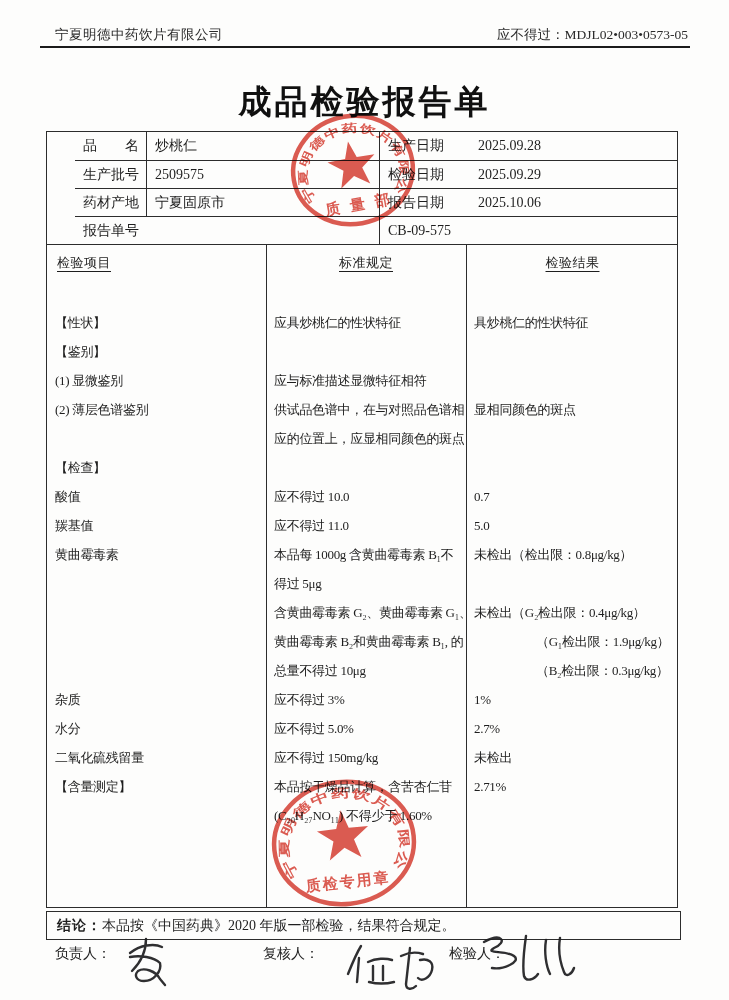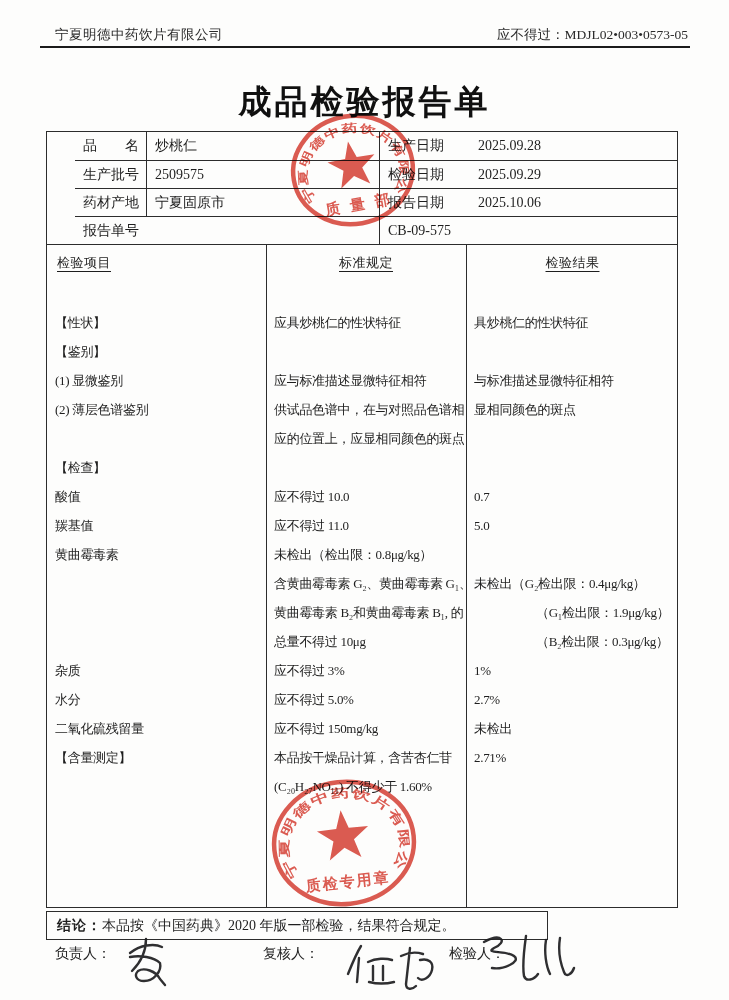--- a/index.html
+++ b/index.html
@@ -37,21 +37,21 @@
   .v1 { left:219px; } .v2 { left:419px; }
   .mhead { display:grid; grid-template-columns:219px 200px 213px; height:64px; padding-top:10px; }
   .mhead span { text-decoration:underline; text-underline-offset:4px; letter-spacing:.5px; }
   .mh1 { padding-left:10px; } .mh2,.mh3 { text-align:center; }
   .mrow { display:grid; grid-template-columns:219px 200px 213px; }
   .mcell { padding:0 8px;font-family:Liberation Serif, serif; }
   .mcell > div { height:29px; line-height:29px; white-space:nowrap; overflow:visible; }
   .mcell > div.indent { padding-left:62px; }
 
   
-  .conc { position:absolute; left:46px; top:911px; width:502px; height:29px;
+  .conc { position:absolute; left:46px; top:911px; width:635px; height:29px;
     border:1px solid #2c2c2c; line-height:27px; font-size:14px; padding-left:10px; white-space:nowrap; }
   .conc b { letter-spacing:1px; }
   .sigline { position:absolute; top:945px; left:0; right:0; font-size:14px; color:#222; }
   .sigline span { position:absolute; white-space:nowrap; }
   .lab-resp { left:55px; } .lab-rev { left:263px; } .lab-insp { left:449px; }
   .sig { position:absolute; }
   .sig path { fill:none; stroke:#1d1d20; stroke-width:2.4; stroke-linecap:round;
     stroke-linejoin:round; opacity:.92; }
 
   
@@ -120,23 +120,20 @@
       <div class="mcell"></div>
         <div class="mcell"></div>
     </div>
     <div class="mrow">
       <div class="mcell">
           <div>(1) 显微鉴别</div>
         </div>
       <div class="mcell">
           <div>应与标准描述显微特征相符</div>
         </div>
-      <div class="mcell">
-          <div>与标准描述显微特征相符</div>
-        </div>
     </div>
     <div class="mrow">
       <div class="mcell">
           <div>(2) 薄层色谱鉴别</div>
         </div>
       <div class="mcell">
         <div>供试品色谱中，在与对照品色谱相</div>
         <div>应的位置上，应显相同颜色的斑点</div>
       </div>
       <div class="mcell">
@@ -169,20 +166,24 @@
           <div>应不得过 11.0</div>
         </div>
       <div class="mcell">
           <div>5.0</div>
         </div>
     </div>
     <div class="mrow">
       <div class="mcell">
           <div>黄曲霉毒素</div>
         </div>
+      <div class="mcell">
+        <div>本品每 1000g 含黄曲霉毒素 B₁不</div>
+        <div>得过 5μg</div>
+      </div>
       <div class="mcell">
           <div>未检出（检出限：0.8μg/kg）</div>
         </div>
     </div>
     <div class="mrow">
       <div class="mcell"></div>
       <div class="mcell">
         <div>含黄曲霉毒素 G₂、黄曲霉毒素 G₁、</div>
         <div>黄曲霉毒素 B₂和黄曲霉毒素 B₁, 的</div>
         <div>总量不得过 10μg</div>

